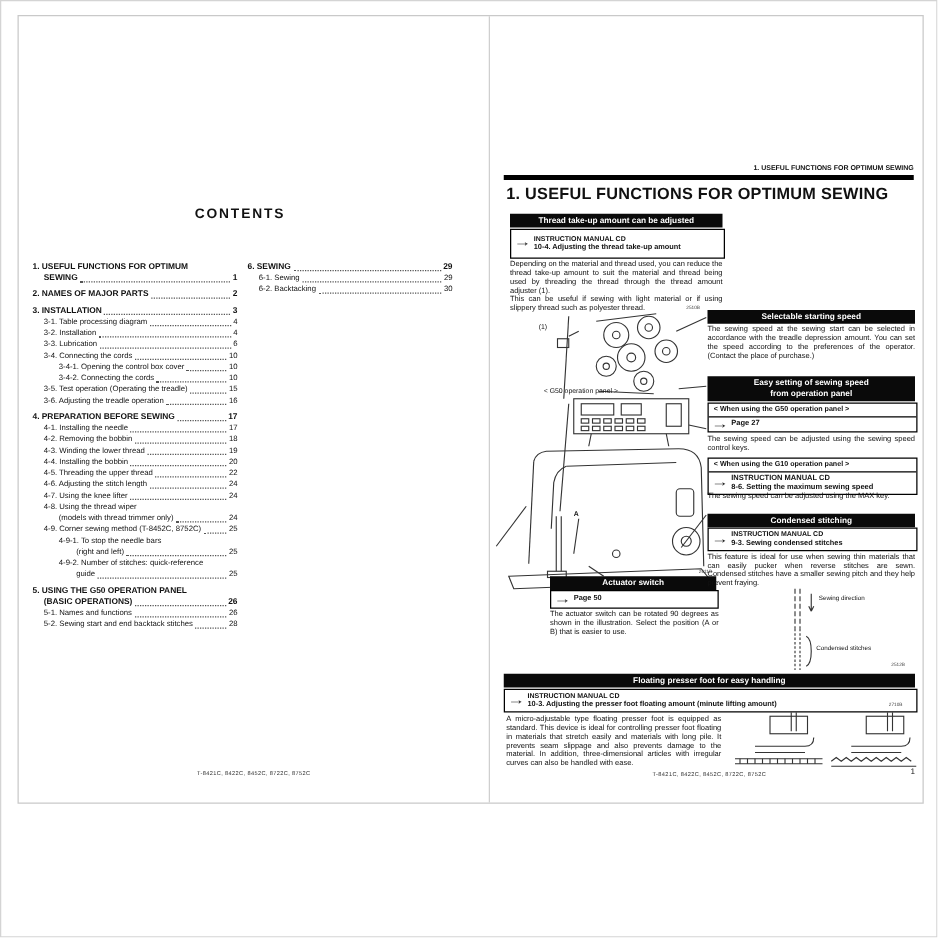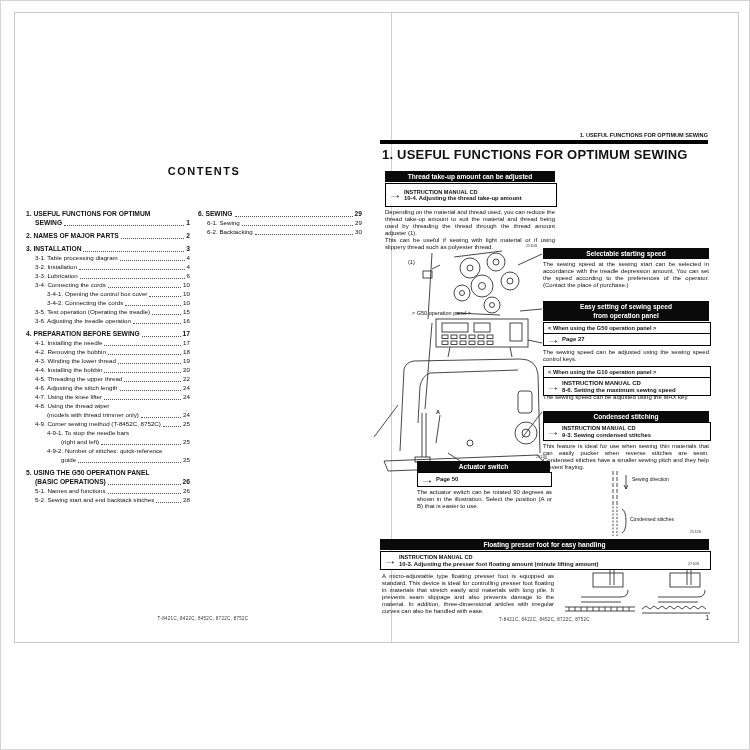--- a/index.html
+++ b/index.html
@@ -4,25 +4,25 @@
 <style>
   html,body{margin:0;padding:0;}
   body{width:750px;height:750px;position:relative;background:#fff;
        font-family:"Liberation Sans","DejaVu Sans",sans-serif;color:#111;overflow:hidden;}
   .frame{position:absolute;inset:0;border:1px solid #d4d4d4;pointer-events:none;z-index:9;}
   .spread{position:absolute;left:14px;top:12px;width:723px;height:629px;background:#fff;
           border:1px solid #c9c9c9;}
   .divider{position:absolute;left:376px;top:0;width:1px;height:100%;background:#cfcfcf;}
   .lpage,.rpage{position:absolute;top:0;height:629px;}
   .lpage{left:0;width:376px;}
-  .rpage{left:355px;width:346px;}
+  .rpage{left:378px;width:346px;}
   .abs{position:absolute;}
 
   
-  .contents-title{left:24px;top:152px;width:330px;text-align:center;font-size:11px;
+  .contents-title{left:12px;top:152px;width:330px;text-align:center;font-size:11px;
                   font-weight:bold;letter-spacing:1.5px;}
   .toc-col{display:block;}
   .toc1{left:11px;top:192px;width:164px;}
   .toc2{left:183px;top:192px;width:164px;}
   .trow{display:flex;align-items:flex-end;font-size:6.2px;line-height:9px;white-space:nowrap;}
   .trow.tb{font-size:6.7px;font-weight:bold;}
   .trow.tb:not(.tc){margin-top:4px;}
   .i1{padding-left:9px;}.i2{padding-left:21px;}.i3{padding-left:35px;}
   .tt{flex:0 0 auto;}
   .tl{flex:1 1 auto;border-bottom:1px dotted #555;margin:0 2px 1.5px 2px;min-width:5px;}

